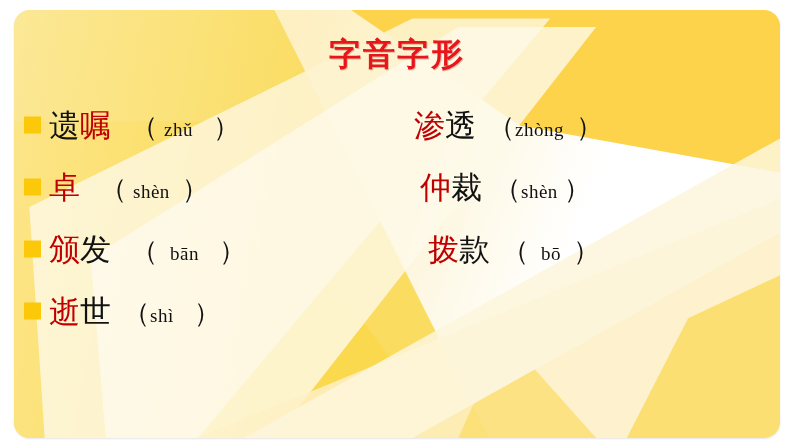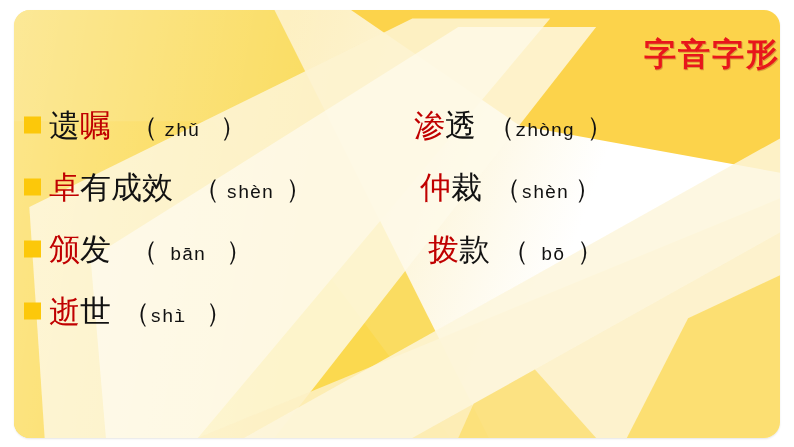--- a/index.html
+++ b/index.html
@@ -121,21 +121,21 @@
     width: 766px;
     height: 428px;
     z-index: 5;
   }
 
   #title {
     position: absolute;
     left: 0;
     top: 28px;
     width: 766px;
-    text-align: right;
+    text-align: center;
     font-size: 32px;
     font-weight: bold;
     color: #e8161b;
     letter-spacing: 2px;
     text-shadow: 1px 1px 0 rgba(120,0,0,0.25);
     line-height: 1;
   }
 
   #bullet-list {
     position: absolute;
@@ -182,21 +182,21 @@
   .paren {
     font-size: 27px;
     color: #111111;
     font-family: "DejaVu Serif", "Liberation Serif", serif;
     line-height: 1;
   }
 
   .pinyin {
     font-size: 19px;
     color: #111111;
-    font-family: Liberation Mono, monospace;
+    font-family: Liberation Serif, serif;
     letter-spacing: 0.5px;
   }
 
   .sp-sm { display: inline-block; width: 6px; }
   .sp-md { display: inline-block; width: 12px; }
   .sp-lg { display: inline-block; width: 20px; }
 </style>
 </head>
 <body>
 
@@ -244,21 +244,20 @@
               <span class="sp-md"></span>
               <span class="paren">）</span>
           </div>
         </div>
 
         <div class="bullet-row">
           <span class="bullet-marker"></span>
 
           <div class="entry col-left">
             <span class="hanzi red">卓</span>
-              <span class="hanzi black">有成效</span>
               <span class="sp-lg"></span>
               <span class="paren">（</span>
               <span class="sp-sm"></span>
               <span class="pinyin">shèn</span>
               <span class="sp-md"></span>
               <span class="paren">）</span>
           </div>
 
           <div class="entry" style="left:406px;">
             <span class="hanzi red">仲</span>

